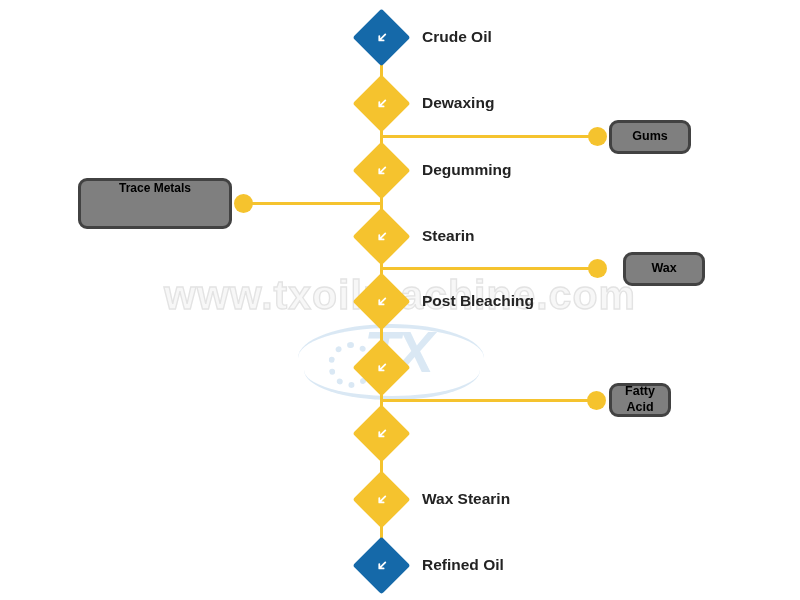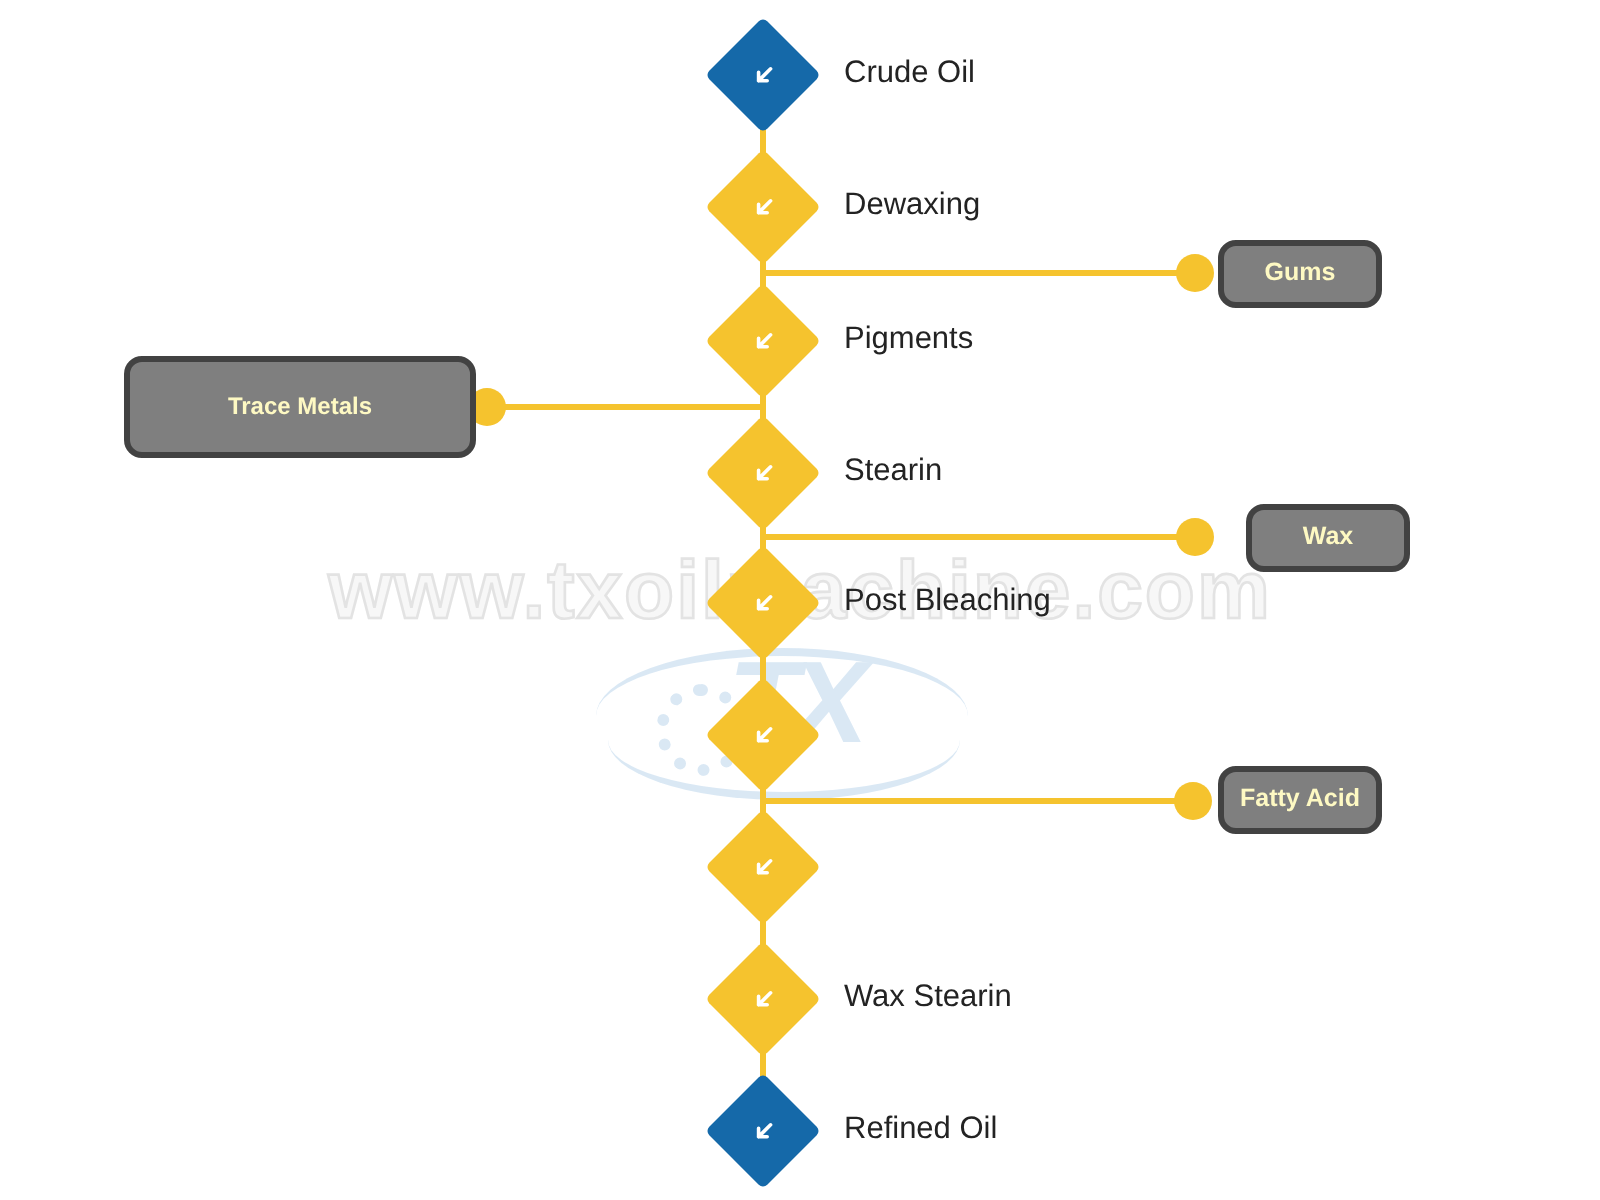--- a/index.html
+++ b/index.html
@@ -39,26 +39,26 @@
   .node{position:absolute;left:352px;width:280px;height:58px;z-index:2;}
   .diamond{
     position:absolute;left:8.5px;top:8.5px;width:41px;height:41px;border-radius:3px;
     transform:rotate(45deg);display:flex;align-items:center;justify-content:center;
   }
   .diamond.yellow{background:var(--yellow,#f5c32e);}
   .diamond.blue{background:var(--blue,#1569a9);}
   .diamond .arrow{transform:rotate(-45deg);width:16px;height:16px;display:block;}
   .step-label{
     position:absolute;left:70px;top:0;height:58px;display:flex;align-items:center;
-    font-size:15.5px;font-weight:400;color:var(--text,#232323);white-space:nowrap;
+    font-size:15.5px;font-weight:700;color:var(--text,#232323);white-space:nowrap;
   }
   
   .side-box{
     position:absolute;background:var(--boxfill,#808080);border:3px solid var(--boxborder,#434343);
-    border-radius:9px;color:#fef9c3;font-weight:700;display:flex;flex-direction:column;
+    border-radius:9px;color:#000000;font-weight:700;display:flex;flex-direction:column;
     align-items:center;justify-content:center;text-align:center;z-index:2;
     font-size:12.5px;line-height:1.25;box-sizing:border-box;
   }
   .side-box .box-line{display:block;font-size:12px;}
 </style>
 </head>
 <body>
 
 <div class="canvas">
 
@@ -80,27 +80,27 @@
 
   <div class="branch-line" style="left:381px;top:267px;width:216px;"></div>
   <div class="dot" style="left:588px;top:259px;"></div>
 
   <div class="branch-line" style="left:381px;top:398.5px;width:215px;"></div>
   <div class="dot" style="left:587px;top:390.5px;"></div>
 
   <div class="side-box" style="left:609px;top:119.5px;width:82px;height:34px;">
     <span>Gums</span>
   </div>
-  <div class="side-box" style="left:62px;top:177.5px;width:176px;height:51px;">
+  <div class="side-box" style="left:78px;top:177.5px;width:154px;height:51px;justify-content:space-between;">
     <span class="box-line">Trace Metals</span>
   </div>
   <div class="side-box" style="left:623px;top:251.5px;width:82px;height:34px;">
     <span>Wax</span>
   </div>
-  <div class="side-box" style="left:609px;top:383px;width:82px;height:34px;">
+  <div class="side-box" style="left:609px;top:383px;width:62px;height:34px;">
     <span>Fatty Acid</span>
   </div>
 
   <div class="node" style="top:8px;">
     <div class="diamond blue">
       <svg class="arrow" viewBox="0 0 16 16">
           <path d="M11.8 4.2 L5.8 10.2 M5.8 5.9 V10.2 H10.1" fill="none" stroke="#ffffff" stroke-width="1.8" stroke-linecap="round" stroke-linejoin="round"></path>
         </svg>
     </div>
     <div class="step-label">Crude Oil</div>
@@ -114,21 +114,21 @@
     </div>
     <div class="step-label">Dewaxing</div>
   </div>
 
   <div class="node" style="top:141px;">
     <div class="diamond yellow">
       <svg class="arrow" viewBox="0 0 16 16">
           <path d="M11.8 4.2 L5.8 10.2 M5.8 5.9 V10.2 H10.1" fill="none" stroke="#ffffff" stroke-width="1.8" stroke-linecap="round" stroke-linejoin="round"></path>
         </svg>
     </div>
-    <div class="step-label">Pigments</div>
+    <div class="step-label">Degumming</div>
   </div>
 
   <div class="node" style="top:207px;">
     <div class="diamond yellow">
       <svg class="arrow" viewBox="0 0 16 16">
           <path d="M11.8 4.2 L5.8 10.2 M5.8 5.9 V10.2 H10.1" fill="none" stroke="#ffffff" stroke-width="1.8" stroke-linecap="round" stroke-linejoin="round"></path>
         </svg>
     </div>
     <div class="step-label">Stearin</div>
   </div>

